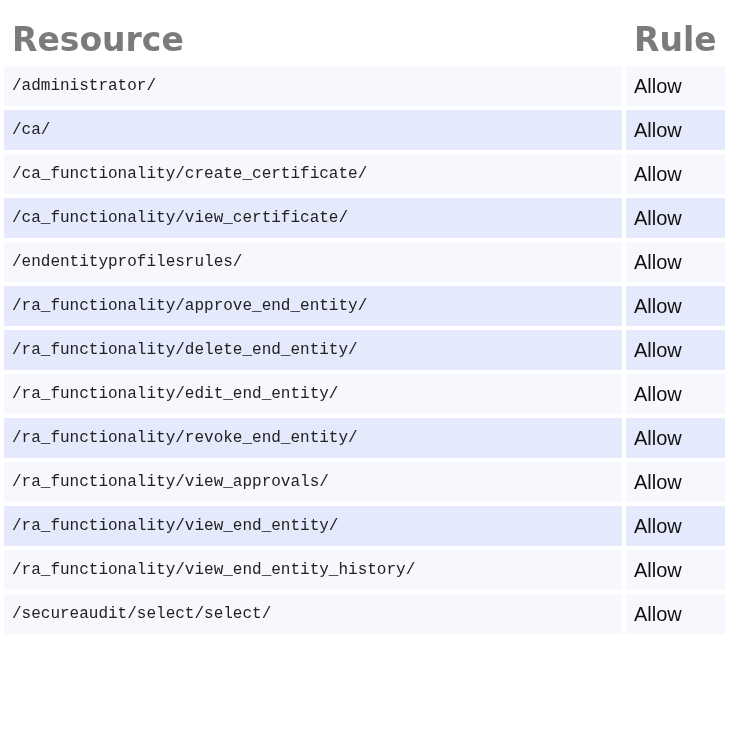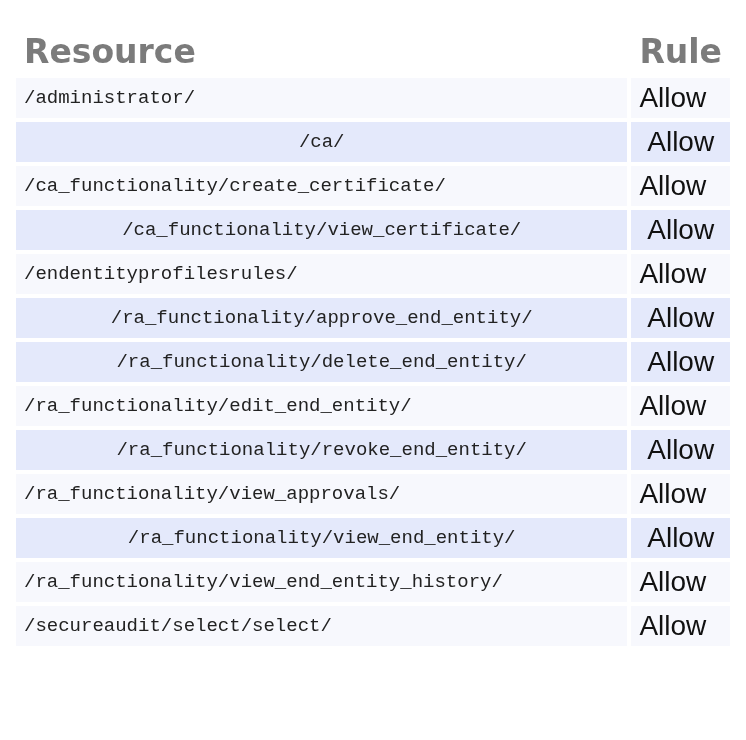--- a/index.html
+++ b/index.html
@@ -6,21 +6,21 @@
     margin: 0;
     padding: 0;
     background: #ffffff;
     width: 746px;
     height: 740px;
     overflow: hidden;
   }
   table.rules-table {
     border-collapse: separate;
     border-spacing: 4px;
-    margin: 12px;
+    margin: 0;
     table-layout: fixed;
   }
   th.col-header {
     font-family: "DejaVu Sans", sans-serif;
     font-weight: bold;
     font-size: 33px;
     color: var(--header-text, #7b7b7b);
     text-align: left;
     vertical-align: middle;
     box-sizing: border-box;
@@ -33,31 +33,31 @@
     box-sizing: border-box;
     height: 40px;
     padding: 0 8px;
     vertical-align: middle;
     white-space: nowrap;
     overflow: hidden;
   }
   td.resource-cell {
     width: 618px;
     font-family: "Liberation Mono", "DejaVu Sans Mono", monospace;
-    font-size: 19px;
+    font-size: 16px;
     color: var(--resource-text, #222222);
   }
   td.rule-cell {
     width: 94px;
     font-family: "Liberation Sans", sans-serif;
-    font-size: 28px;
+    font-size: 20px;
     color: var(--rule-text, #111111);
   }
   tr.row-odd td  { background: var(--row-odd, #f7f8fd); }
-  tr.row-even td { background: var(--row-even, #e4e9fb); text-align: center; }
+  tr.row-even td { background: var(--row-even, #e4e9fb); }
 </style>
 </head>
 <body style="background: rgb(255, 255, 255);">
 
 <table class="rules-table">
   <thead>
     <tr>
       <th class="col-header">Resource</th>
       <th class="col-header">Rule</th>
     </tr>

